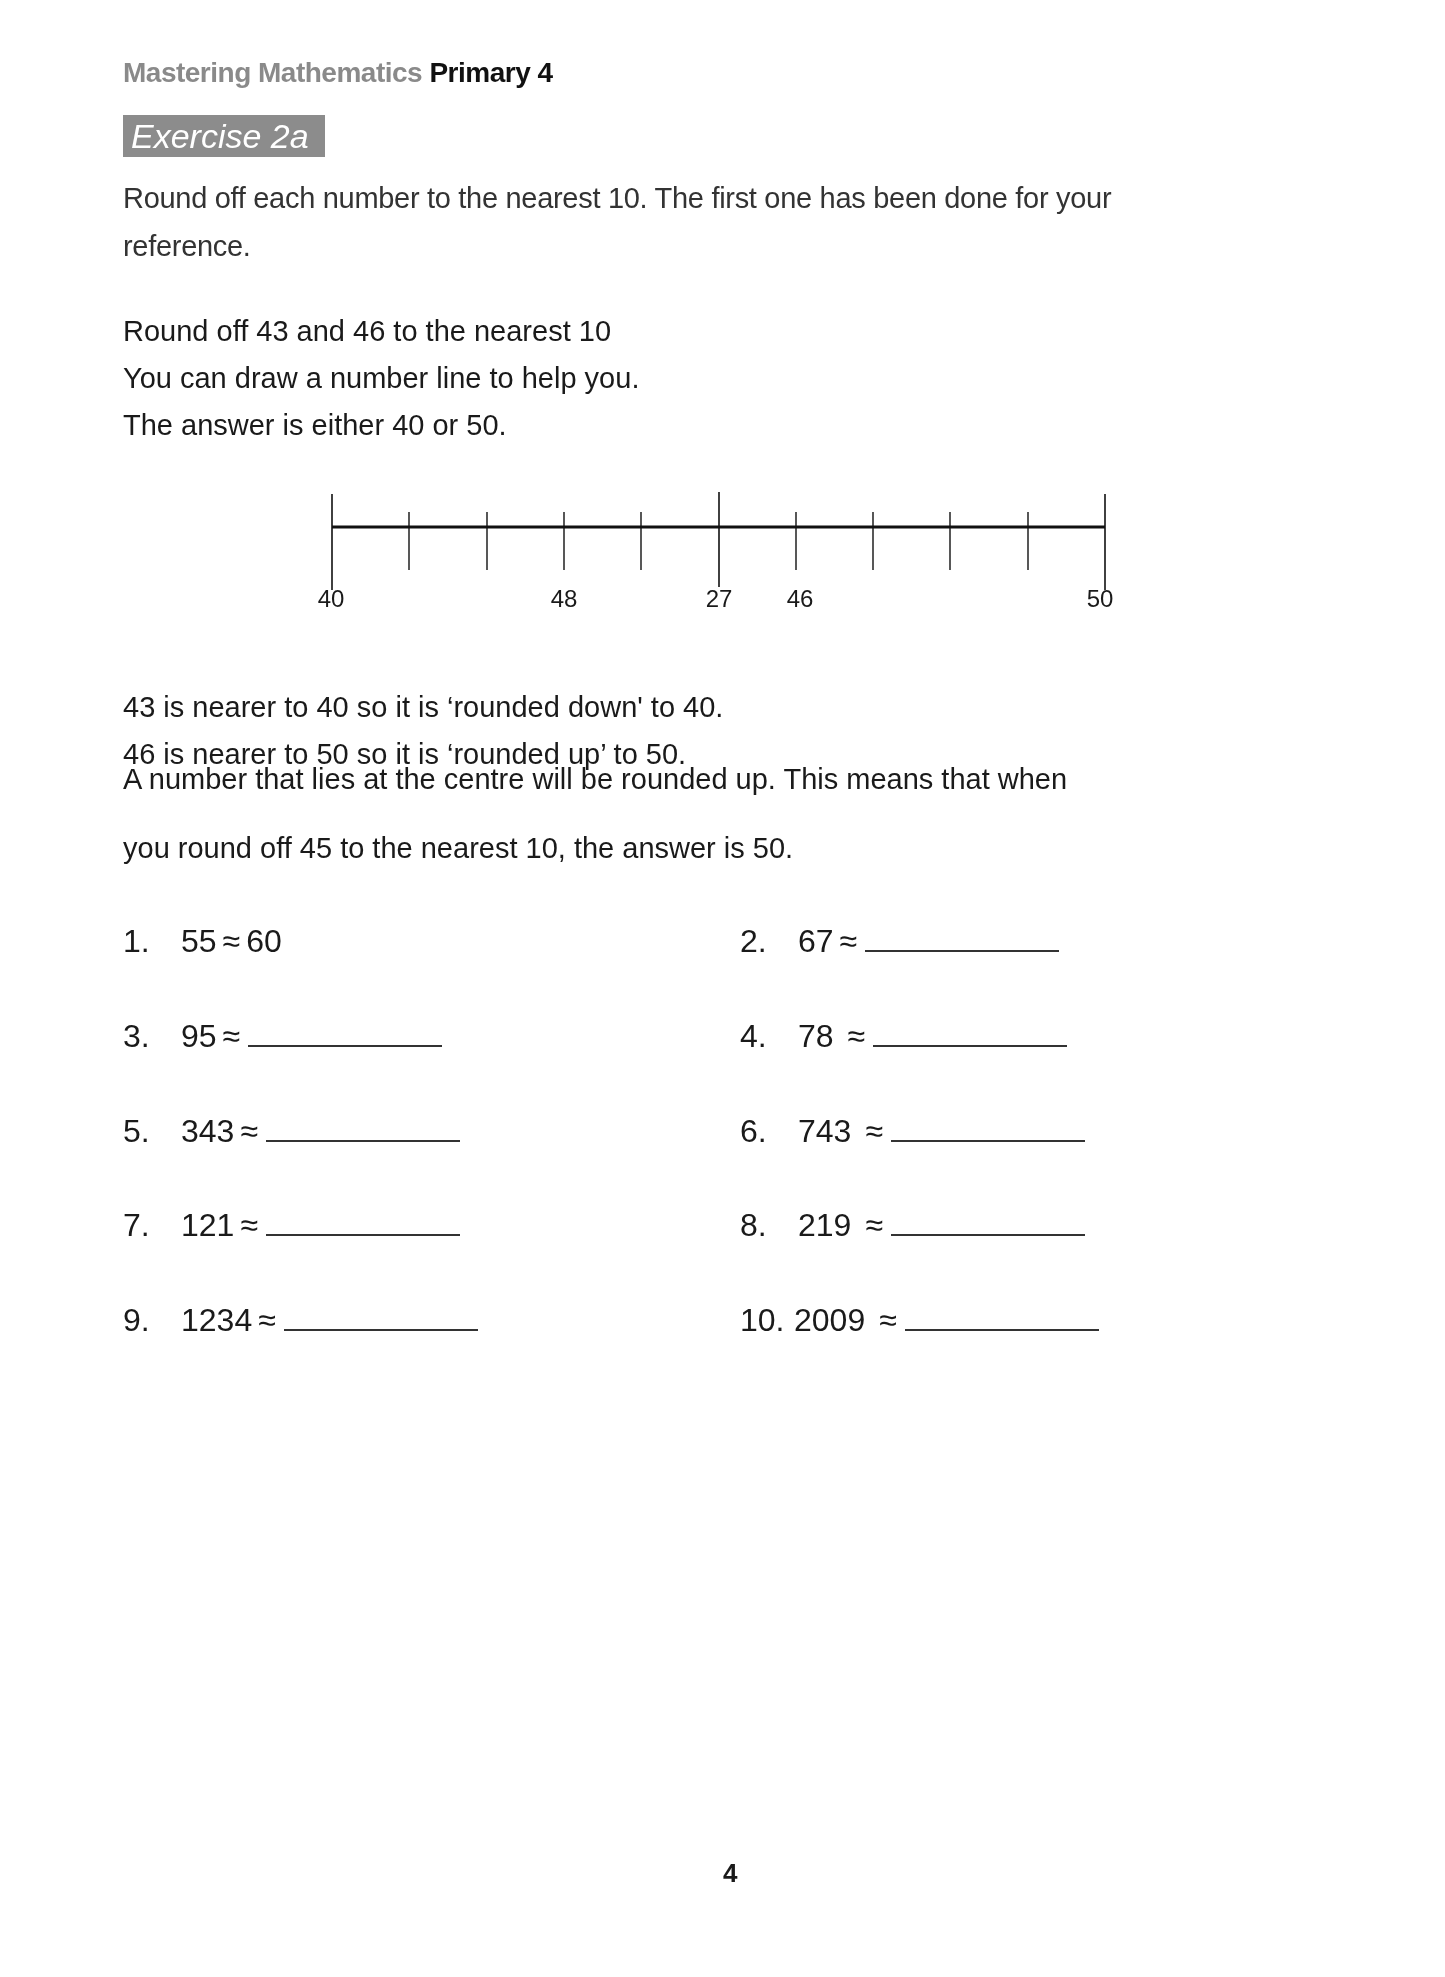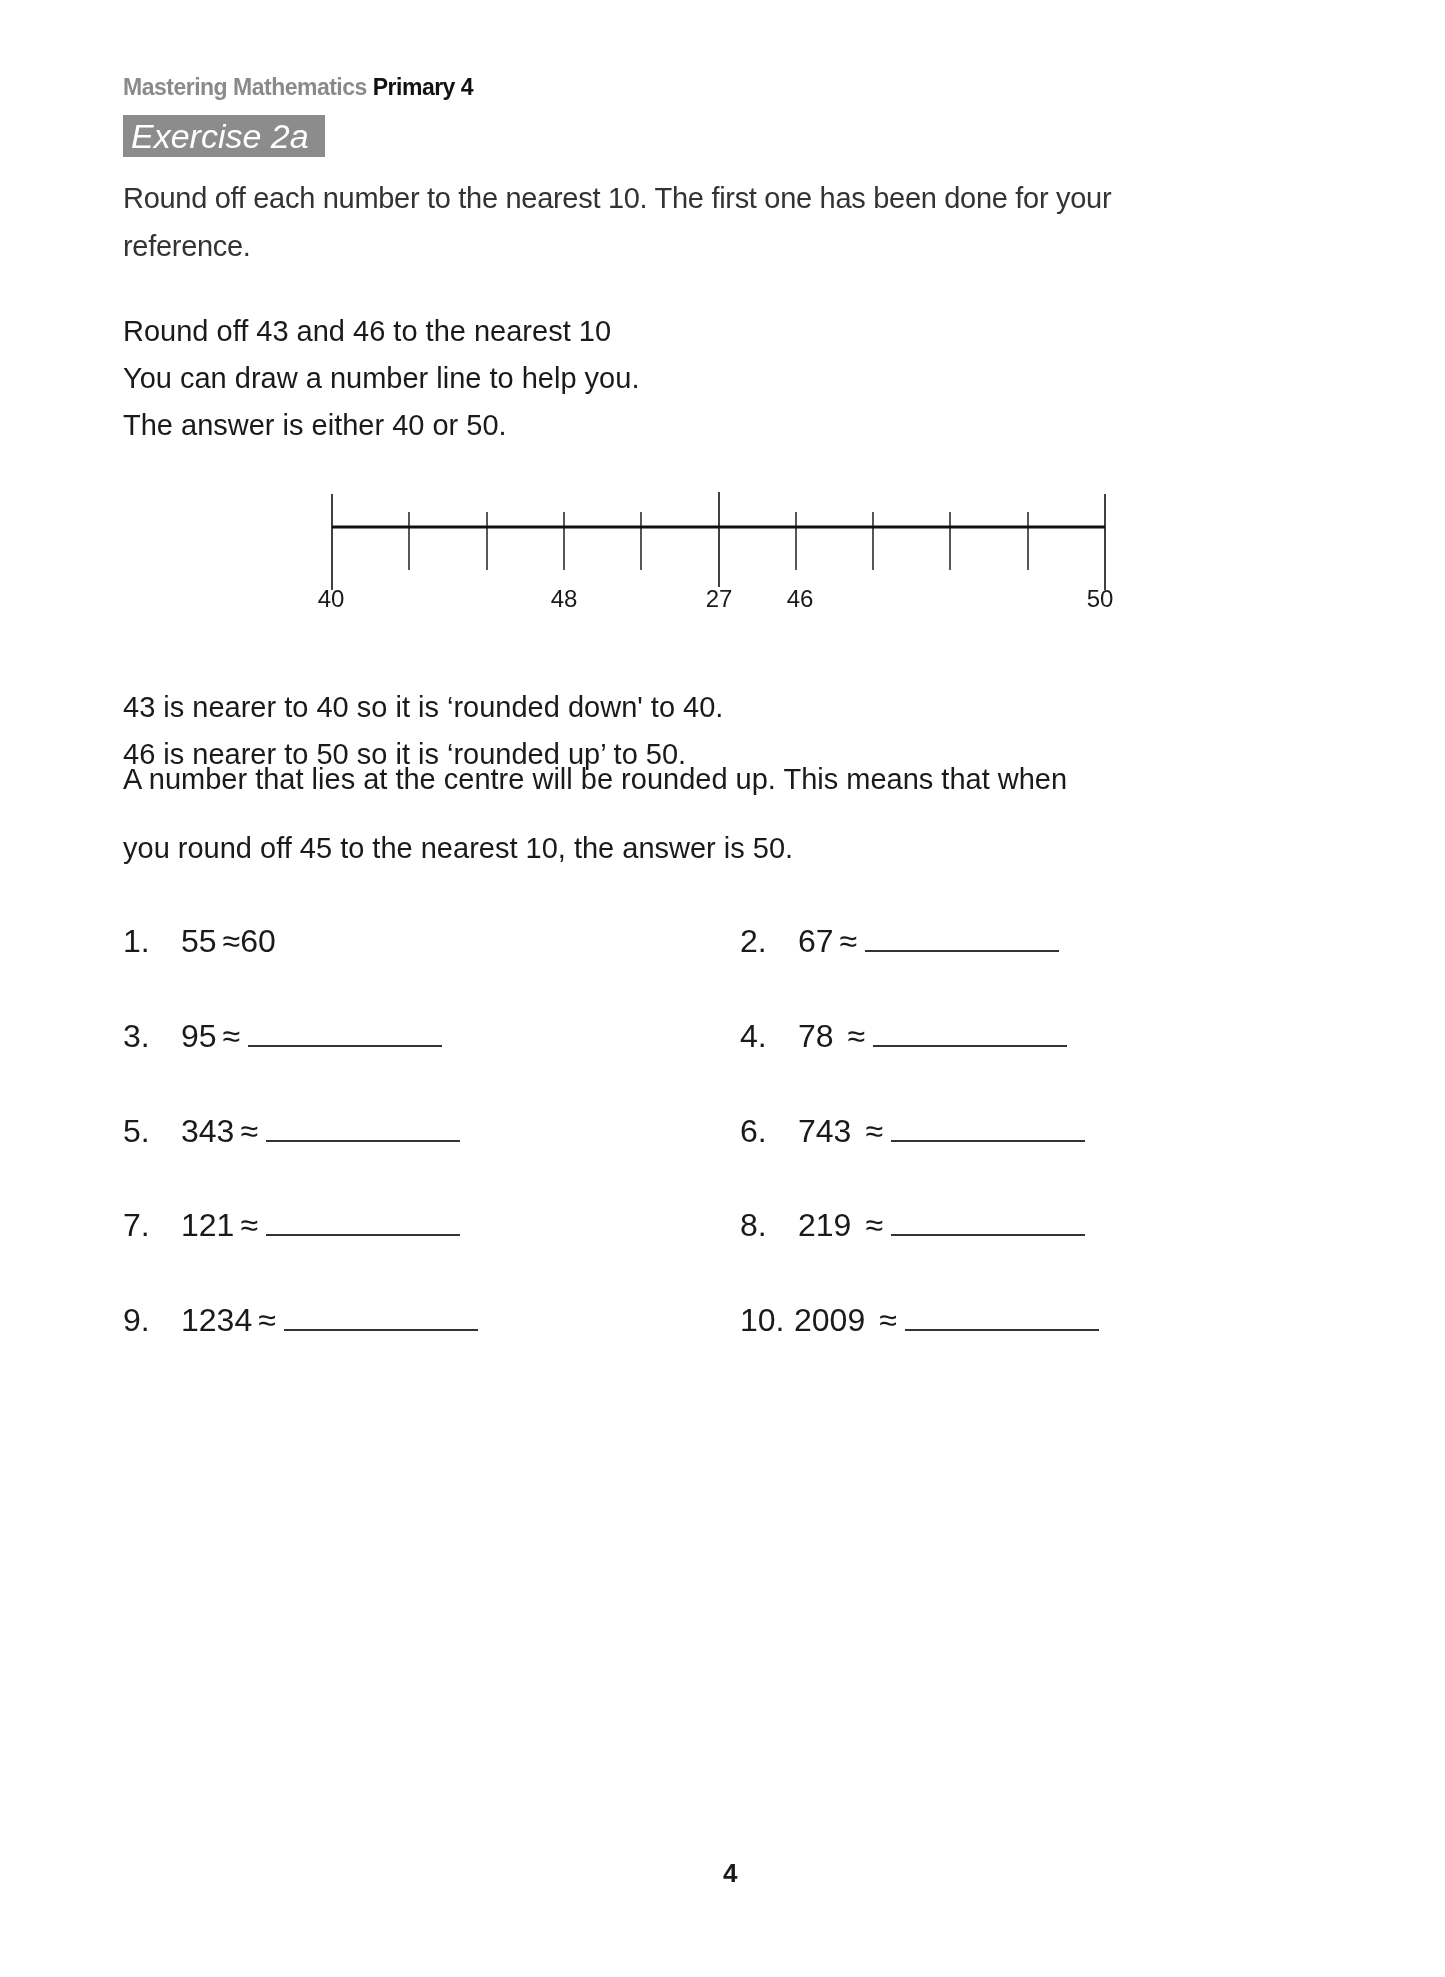--- a/index.html
+++ b/index.html
@@ -1,33 +1,33 @@
 <!DOCTYPE html>
 <html><head>
 <meta charset="utf-8">
 <style>
   html, body { margin:0; padding:0; background:#ffffff; }
   body { width:1445px; height:1977px; position:relative; overflow:hidden;
          font-family:"DejaVu Sans", "Liberation Sans", sans-serif; color:#1a1a1a; }
   .abs { position:absolute; white-space:nowrap; }
-  .header { left:123px; top:57px; font-size:23px; font-weight:bold; letter-spacing:-0.5px;
-            font-family:"Liberation Sans", sans-serif;margin-top:17px; }
+  .header { left:123px; top:57px; font-size:28px; font-weight:bold; letter-spacing:-0.5px;
+            font-family:"Liberation Sans", sans-serif; }
   .header .series { color:#8a8a8a; }
   .header .level { color:#111; }
   .exercise-box { left:123px; top:115px; width:202px; height:42px; background:#8c8c8c; }
   .exercise-title { left:131px; top:116px; font-size:34px; color:#ffffff; font-style:italic;
                     font-family:"Liberation Sans", sans-serif; line-height:40px; }
   .para { left:123px; font-size:29px; line-height:48px; font-family:"Liberation Sans", sans-serif; }
   .light { color:#333; font-weight:normal; letter-spacing:-0.3px; }
   .nl { position:absolute; left:0; top:0; width:1445px; height:700px; }
   .nl-label { position:absolute; font-size:24px; font-family:"Liberation Sans", sans-serif; transform:translateX(-50%); top:585px; }
   .q { position:absolute; font-size:32px; font-family:"Liberation Sans", sans-serif; white-space:nowrap; display:flex; align-items:baseline; }
   .q .num { display:inline-block; width:58px; }
   .q .blank { display:inline-block; width:194px; border-bottom:2px solid #333; margin-left:8px; height:1px; }
-  .q .ans { }
+  .q .ans { margin-left:6px; }
   .page-num { left:723px; top:1858px; font-size:26px; font-weight:bold; font-family:"Liberation Sans", sans-serif; }
 </style>
 </head>
 <body>
 
 <div class="abs header">
   <span class="series">Mastering Mathematics</span>
   <span class="level">Primary 4</span>
 </div>
 

